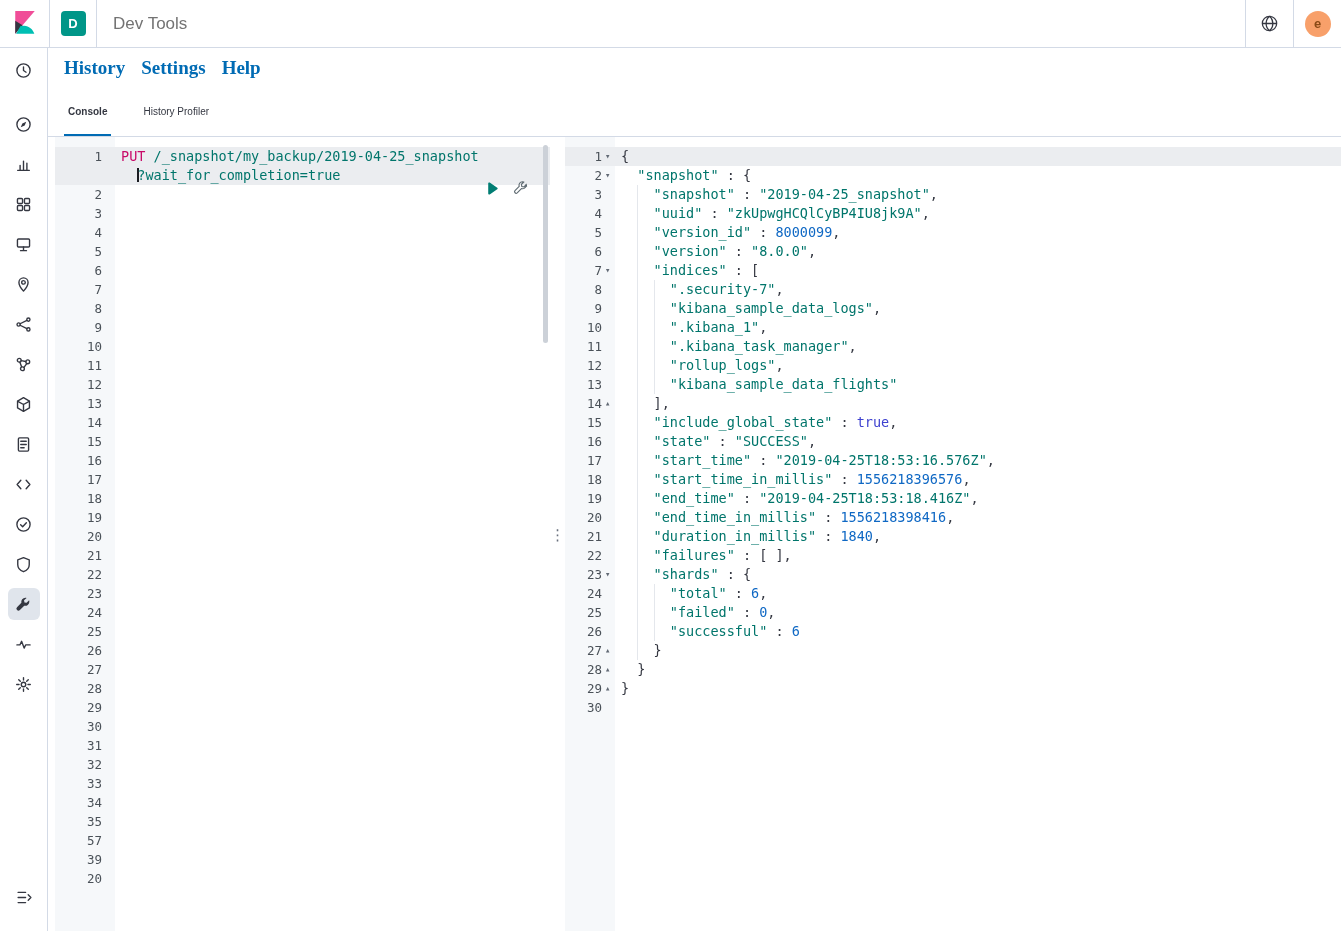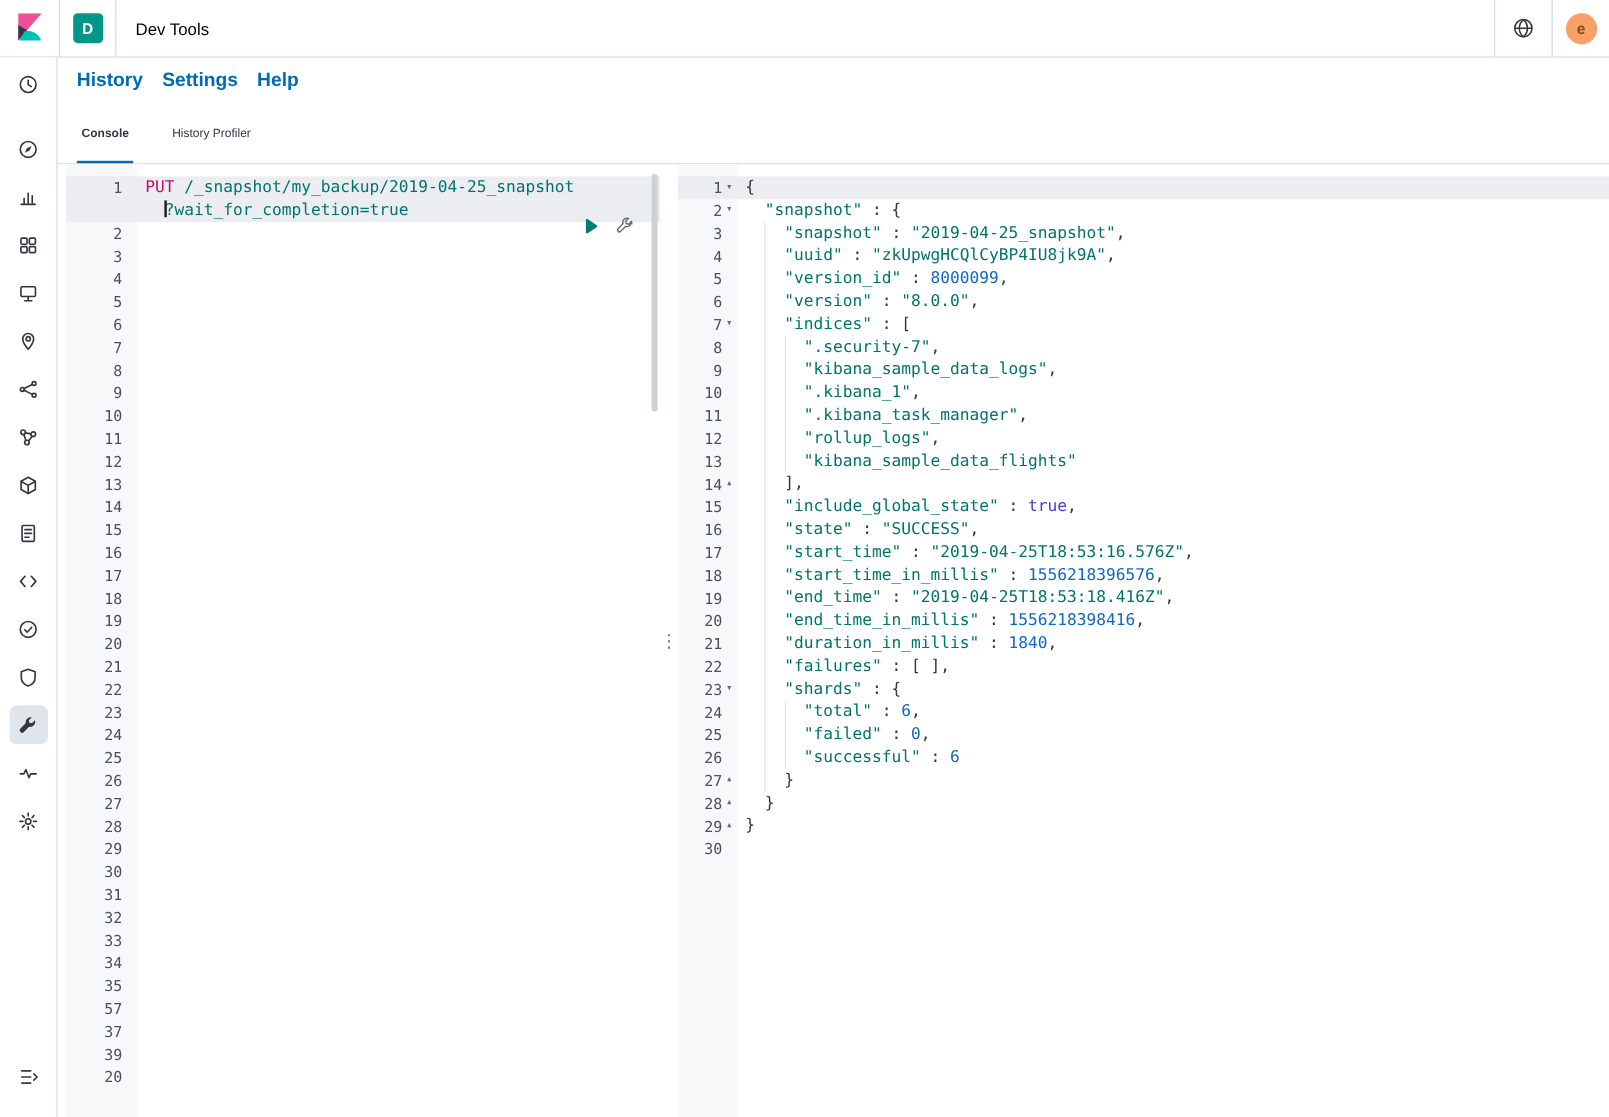--- a/index.html
+++ b/index.html
@@ -6,42 +6,42 @@
   html,body{width:1341px;height:931px;overflow:hidden;background:#fff;
     font-family:"Liberation Sans",sans-serif;color:var(--text,#343741);font-size:14px}
 
   
   .topbar{height:48px;display:flex;align-items:center;border-bottom:1px solid var(--border);background:#fff}
   .logo-sec{width:49px;height:100%;display:flex;align-items:center;justify-content:center}
   .badge-sec{width:48px;height:100%;display:flex;align-items:center;justify-content:center;
     border-left:1px solid var(--border);border-right:1px solid var(--border)}
   .app-badge{width:25px;height:25px;border-radius:4px;background:var(--badge);color:#fff;
     font-weight:700;font-size:13px;display:flex;align-items:center;justify-content:center}
-  .topbar-title{font-size:14px;color:#000000;padding-left:16px}
+  .topbar-title{font-size:17px;color:#737373;padding-left:16px}
   .topbar-right{margin-left:auto;display:flex;height:100%}
   .tb-btn{width:48px;height:100%;display:flex;align-items:center;justify-content:center;
     border:none;background:none;border-left:1px solid var(--border);cursor:pointer;color:#343741}
   .avatar{width:26px;height:26px;border-radius:50%;background:var(--avatar-bg);color:#8a4a16;
     font-weight:700;font-size:13px;display:flex;align-items:center;justify-content:center}
 
   
   .shell{display:flex;height:883px}
   .sidebar{width:48px;flex:none;border-right:1px solid var(--border);display:flex;flex-direction:column;
     align-items:center;padding-top:6px;position:relative;background:#fff}
   .side-item{width:32px;height:32px;margin-bottom:8px;display:flex;align-items:center;justify-content:center;
     border:none;background:transparent;border-radius:6px;color:#343741;cursor:pointer}
   .side-item.gap-top{margin-top:14px}
   .side-item.active{background:#e0e5ec}
   .side-item svg{width:17px;height:17px}
   .side-collapse{position:absolute;bottom:10px;left:8px}
 
   .content{flex:1;display:flex;flex-direction:column;min-width:0}
   .secondary-nav{height:40px;display:flex;align-items:center;gap:16px;padding:0 16px}
-  .nav-link{color:var(--accent);font-size:16px;font-weight:600;background:none;border:none;cursor:pointer;
-    font-family:Liberation Sans, sans-serif}
+  .nav-link{color:var(--accent);font-size:19px;font-weight:600;background:none;border:none;cursor:pointer;
+    font-family:Liberation Serif, serif}
   .tabs-row{height:49px;display:flex;align-items:stretch;padding:0 16px;gap:28px;border-bottom:1px solid var(--border)}
   .tab{display:flex;align-items:center;font-size:10px;color:#343741;border:none;background:none;
     border-bottom:2px solid transparent;padding:0 4px;cursor:pointer;font-family:"Liberation Sans",sans-serif}
   .tab.active{font-weight:700;border-bottom-color:var(--accent)}
 
   
   .editors{flex:1;display:flex;padding-left:7px;overflow:hidden;background:#fff}
   .editor{position:relative;background:#fff;overflow:hidden}
   .editor.left{width:495px;flex:none}
   .editor.right{flex:1}
@@ -475,27 +475,20 @@
             </div>
             <div class="row">
               <div class="gutter-cell">
                 <span class="lnum">57</span>
                 <span class="fold"></span>
               </div>
               <div class="line"></div>
             </div>
             <div class="row">
               <div class="gutter-cell">
-                <span class="lnum">37</span>
-                <span class="fold"></span>
-              </div>
-              <div class="line"></div>
-            </div>
-            <div class="row">
-              <div class="gutter-cell">
                 <span class="lnum">39</span>
                 <span class="fold"></span>
               </div>
               <div class="line"></div>
             </div>
             <div class="row">
               <div class="gutter-cell">
                 <span class="lnum">20</span>
                 <span class="fold"></span>
               </div>

